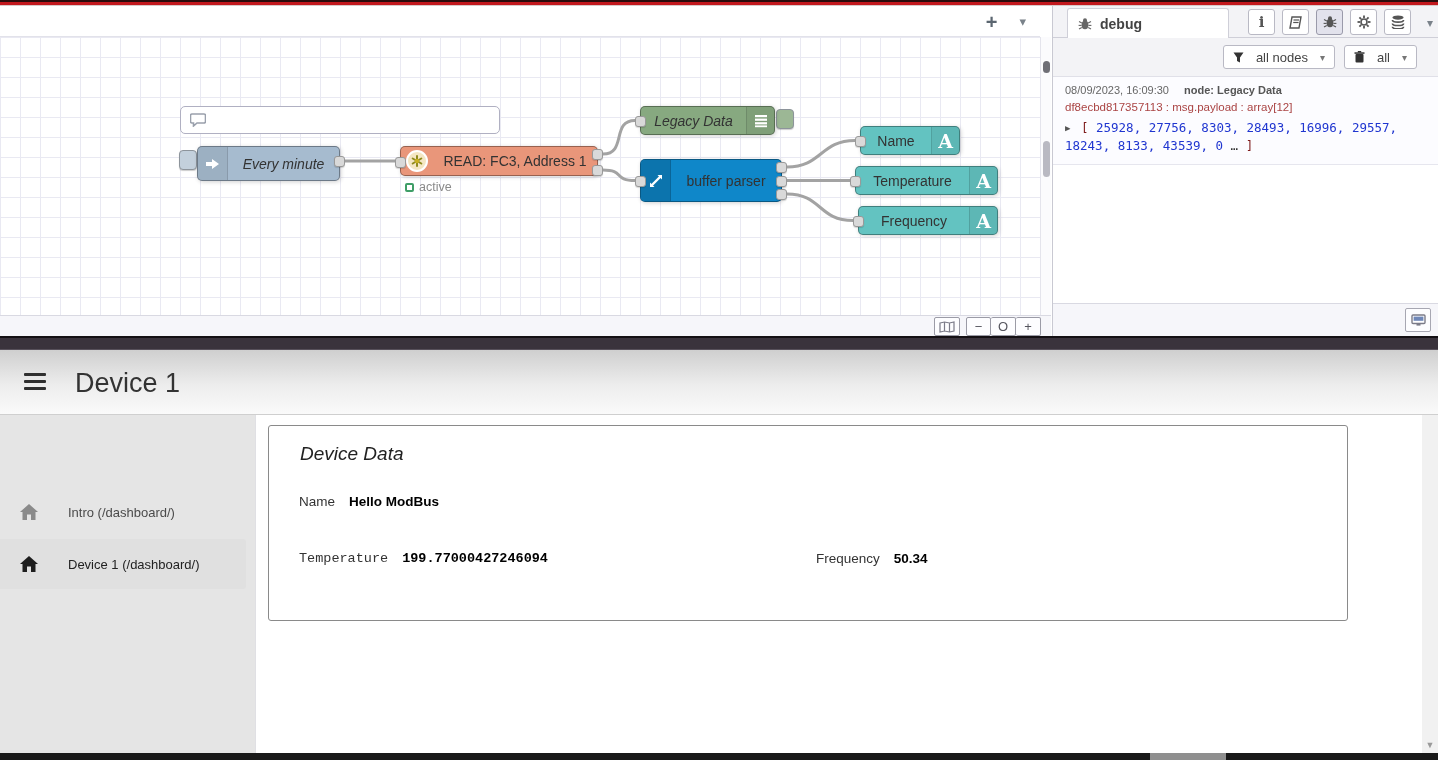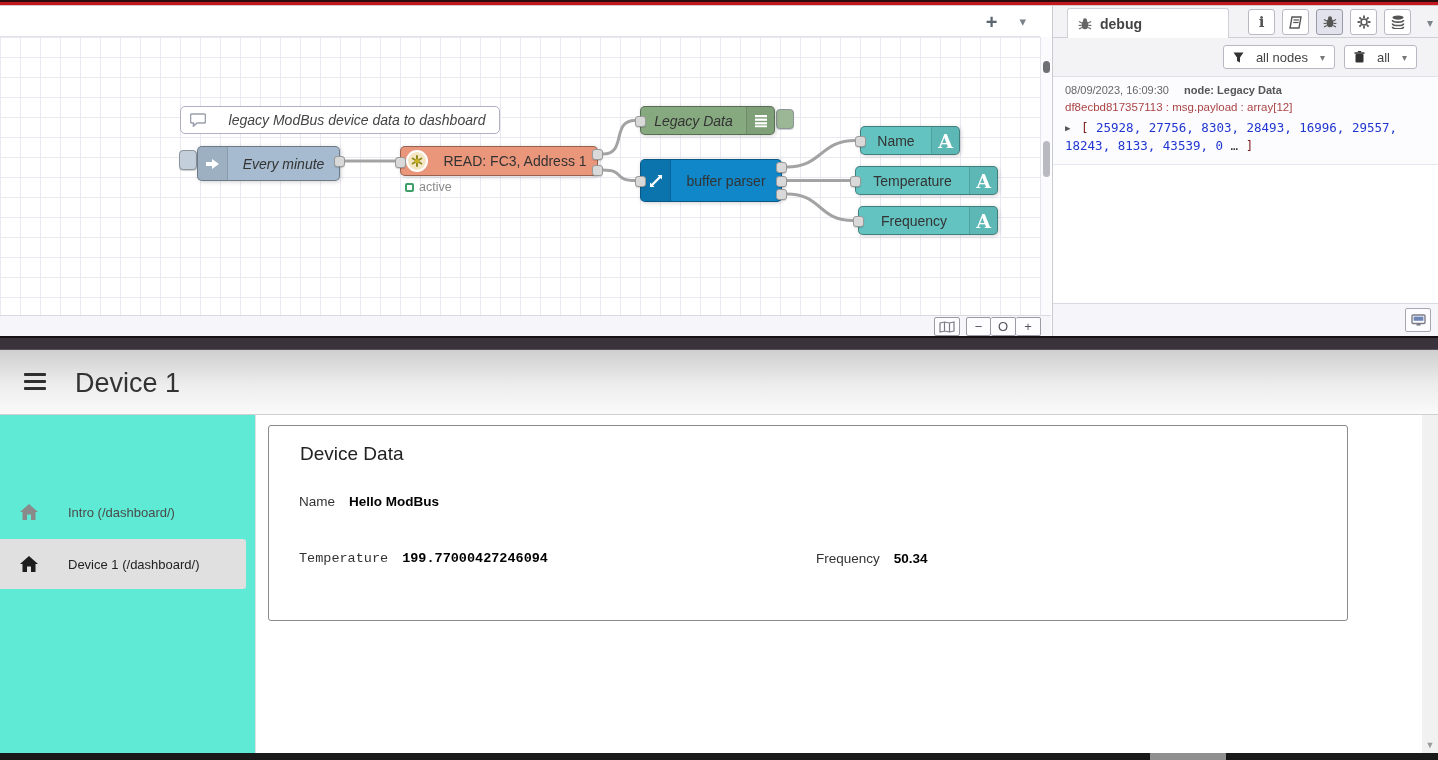--- a/index.html
+++ b/index.html
@@ -106,29 +106,29 @@
   
   .separator { position:absolute; left:0; top:336px; width:1438px; height:14px; background:#3a333c; border-top:2px solid #141014; border-bottom:1px solid #57505a; }
 
   
   .dash { position:absolute; left:0; top:350px; width:1438px; height:403px; background:#fff; }
   .dash-header { position:absolute; left:0; top:0; width:1438px; height:65px; background:linear-gradient(to bottom,#cfcfcf 0%,#ededed 55%,#fafafa 100%); border-bottom:1px solid #cfcfcf; }
   .hamburger { position:absolute; left:24px; top:23px; width:22px; height:17px; display:flex; flex-direction:column; justify-content:space-between; cursor:pointer; }
   .hamburger div { height:3px; background:#2f2f2f; border-radius:1px; }
   .dash-title { position:absolute; left:75px; top:18px; font-size:27px; color:#333; }
 
-  .dash-side { position:absolute; left:0; top:65px; width:256px; height:338px; background:#5eead4; border-right:1px solid #e0e0e4; }
+  .dash-side { position:absolute; left:0; top:65px; width:256px; height:338px; background:#e5e5e5; border-right:1px solid #e0e0e4; }
   .side-item { position:absolute; left:0; width:246px; height:50px; display:flex; align-items:center; cursor:pointer; color:#4a4a4a; font-size:13px; }
   .side-item .home { margin-left:20px; margin-right:30px; color:#8a8a8a; }
   .side-item.sel { background:#e0e0e0; border-radius:0 3px 3px 0; color:#222; }
   .side-item.sel .home { color:#1d1d1d; }
 
   .dash-main { position:absolute; left:257px; top:65px; width:1165px; height:338px; background:#fff; }
   .card { position:absolute; left:11px; top:10px; width:1080px; height:196px; background:#fff; border:1px solid #8a8a8a; border-radius:3px; }
-  .card-title { position:absolute; left:31px; top:17px; font-size:19px; color:#222; }
+  .card-title { position:absolute; left:31px; top:17px; font-size:19px; color:#222;font-style:italic; }
   .fld { position:absolute; font-size:13.5px; color:#333; }
   .fld b { margin-left:14px; color:#000; font-size:13.5px; }
   .fld-name  { left:30px; top:68px; }
   .fld-temp  { left:30px; top:125px;font-family:Liberation Mono, monospace; }
   .fld-freq  { left:547px; top:125px; }
 
   .dash-scroll { position:absolute; right:0; top:65px; width:16px; height:338px; background:#f1f1f1; }
   .dash-scroll .arr { position:absolute; left:0; bottom:0; width:16px; height:16px; display:flex; align-items:center; justify-content:center; font-size:9px; color:#9a9a9a; cursor:pointer; }
 
   
@@ -163,21 +163,20 @@
           <path d="M787 143.5 L850 143.5" stroke="#a3a3a3" stroke-width="3" fill="none"></path>
           <path d="M787 157 C822 157 818 183.5 853 183.5" stroke="#a3a3a3" stroke-width="3" fill="none"></path>
         </svg>
 
         <div class="nr-node node-comment">
           <span class="comment-icn">
             <svg width="16" height="14" viewBox="0 0 16 14">
                 <path d="M2 1 h12 a1.5 1.5 0 0 1 1.5 1.5 v6 a1.5 1.5 0 0 1 -1.5 1.5 h-7 l-3.5 3 v-3 h-1.5 a1.5 1.5 0 0 1 -1.5 -1.5 v-6 a1.5 1.5 0 0 1 1.5 -1.5 z" fill="none" stroke="#9aa0ac" stroke-width="1.6"></path>
               </svg>
           </span>
-          <span class="nlabel">legacy ModBus device data to dashboard</span>
         </div>
 
         <div class="side-btn inject-btn"></div>
         <div class="nr-node node-inject">
           <span class="icon-region left icon-inject">
             <svg width="15" height="14" viewBox="0 0 15 14">
                 <path d="M1 5 h6 V2 l7 5 -7 5 V9 H1 z" fill="#fff"></path>
               </svg>
           </span>
           <span class="nlabel">Every minute</span>

